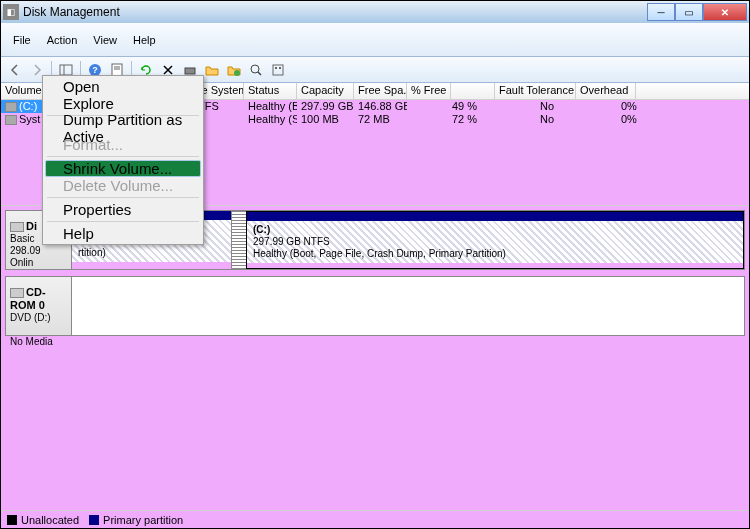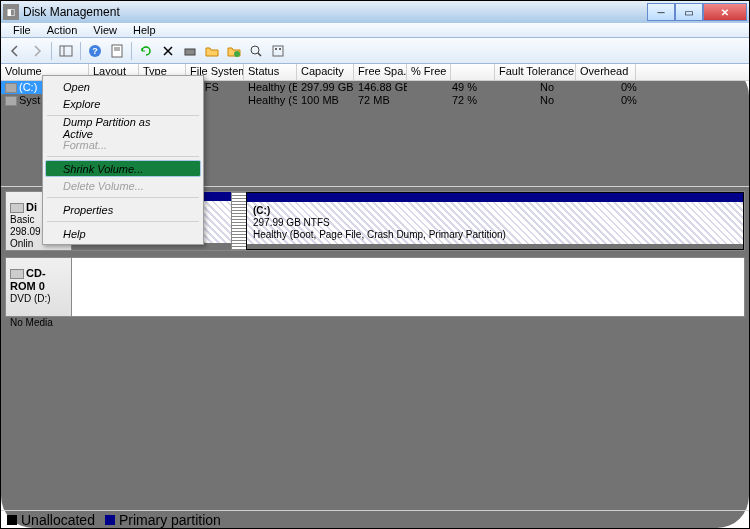--- a/index.html
+++ b/index.html
@@ -9,29 +9,29 @@
     
     .titlebar { height: 22px; background: linear-gradient(to bottom, #e8f0f8, #c8dcf0, #a8c8e8); display: flex; align-items: center; padding: 0 2px; position: relative; }
     .titlebar-icon { width: 16px; height: 16px; background: #888; margin-right: 4px; display: inline-flex; align-items: center; justify-content: center; font-size: 9px; color: #fff; }
     .titlebar-text { flex: 1; color: #000; font-size: 12px; }
     .titlebar-btns { display: flex; gap: 0; }
     .tbtn { width: 28px; height: 18px; border: 1px solid #6688cc; display: flex; align-items: center; justify-content: center; font-size: 10px; font-family: Arial; }
     .tbtn.min { background: linear-gradient(#e8f4ff,#bcdcff); }
     .tbtn.max { background: linear-gradient(#e8f4ff,#bcdcff); }
     .tbtn.close { background: linear-gradient(#f08888,#d04040); color: #fff; width: 44px; font-weight: bold; }
     
-    .menubar { height: 15px; background: linear-gradient(#f8fbff,#e0ecf8); border-bottom: 1px solid #a0b8d8; display: flex; align-items: center; padding: 0 4px; font-size: 11px; }
+    .menubar { height: 34px; background: linear-gradient(#f8fbff,#e0ecf8); border-bottom: 1px solid #a0b8d8; display: flex; align-items: center; padding: 0 4px; font-size: 11px; }
     .menubar span { padding: 2px 8px; cursor: default; }
     
     .toolbar { height: 26px; background: linear-gradient(#f8fbff,#e0ecf8); border-bottom: 1px solid #a0b8d8; display: flex; align-items: center; padding: 0 4px; gap: 2px; }
     .tool { width: 20px; height: 20px; display: flex; align-items: center; justify-content: center; font-size: 12px; cursor: default; }
     .tool svg { width: 16px; height: 16px; }
     .tsep { width: 1px; height: 18px; background: #b0c0d8; margin: 0 2px; }
     
-    .content { flex: 1; display: flex; flex-direction: column; background: #737373; border-radius: 32px; }
+    .content { flex: 1; display: flex; flex-direction: column; background: #f0abfc; }
     
     .list-header { height: 17px; background: linear-gradient(#fff,#f0f0f0); border-bottom: 1px solid #d0d0d0; display: flex; }
     .col { border-right: 1px solid #d0d0d0; padding: 1px 4px; font-size: 11px; overflow: hidden; white-space: nowrap; }
     .col.volume { width: 88px; }
     .col.layout { width: 50px; }
     .col.type { width: 47px; }
     .col.fs { width: 58px; }
     .col.status { width: 53px; }
     .col.capacity { width: 57px; }
     .col.free { width: 53px; }
@@ -64,28 +64,28 @@
     .disk-info b { font-size: 11px; }
     .disk-parts { flex: 1; display: flex; }
     .partition { border-right: 1px solid #888; position: relative; }
     .partition:last-child { border-right: none; }
     .partition .phead { height: 9px; background: #000088; }
     .partition .pbody { padding: 3px 6px; font-size: 10px; line-height: 12px; }
     .partition.hatched .pbody { background: repeating-linear-gradient(45deg, #fff, #fff 3px, #d8d8e8 3px, #d8d8e8 5px); }
     .partition.selected { border: 1px solid #000; }
     .partition.selected .pbody { background: repeating-linear-gradient(45deg, #fff, #fff 3px, #d8d8e8 3px, #d8d8e8 5px); }
     
-    .legend { height: 18px; border-top: 1px solid #d0d0d0; display: flex; align-items: center; padding: 0 6px; gap: 10px; font-size: 14px; }
+    .legend { height: 18px; border-top: 1px solid #d0d0d0; display: flex; align-items: center; padding: 0 6px; gap: 10px; font-size: 11px; }
     .legend-item { display: flex; align-items: center; gap: 4px; }
     .legend-box { width: 10px; height: 10px; }
     .legend-box.black { background: #000; }
     .legend-box.navy { background: #000088; }
     
     .context-menu { position: absolute; left: 42px; top: 75px; width: 162px; background: #f0f0f0; border: 1px solid #a0a0a0; box-shadow: 2px 2px 4px rgba(0,0,0,0.3); z-index: 100; padding: 2px; }
-    .ctx-item { height: 17px; padding: 0 18px; font-size: 11px; display: flex; align-items: center; cursor: default; font-style: italic; }
+    .ctx-item { height: 17px; padding: 0 18px; font-size: 15px; display: flex; align-items: center; cursor: default; }
     .ctx-item.hover { background: #15803d; border: 1px solid #a8c8e8; padding: 0 17px; height: 17px; border-radius: 2px; }
     .ctx-item.disabled { color: #a0a0a0; }
     .ctx-sep { height: 1px; background: #d0d0d0; margin: 3px 2px; }
     
     .disk-icon { display:inline-block; width:14px; height:10px; background:#ccc; border:1px solid #888; margin-right:2px; vertical-align:middle; }
   </style>
 </head>
 <body>
 
 <div class="window">

